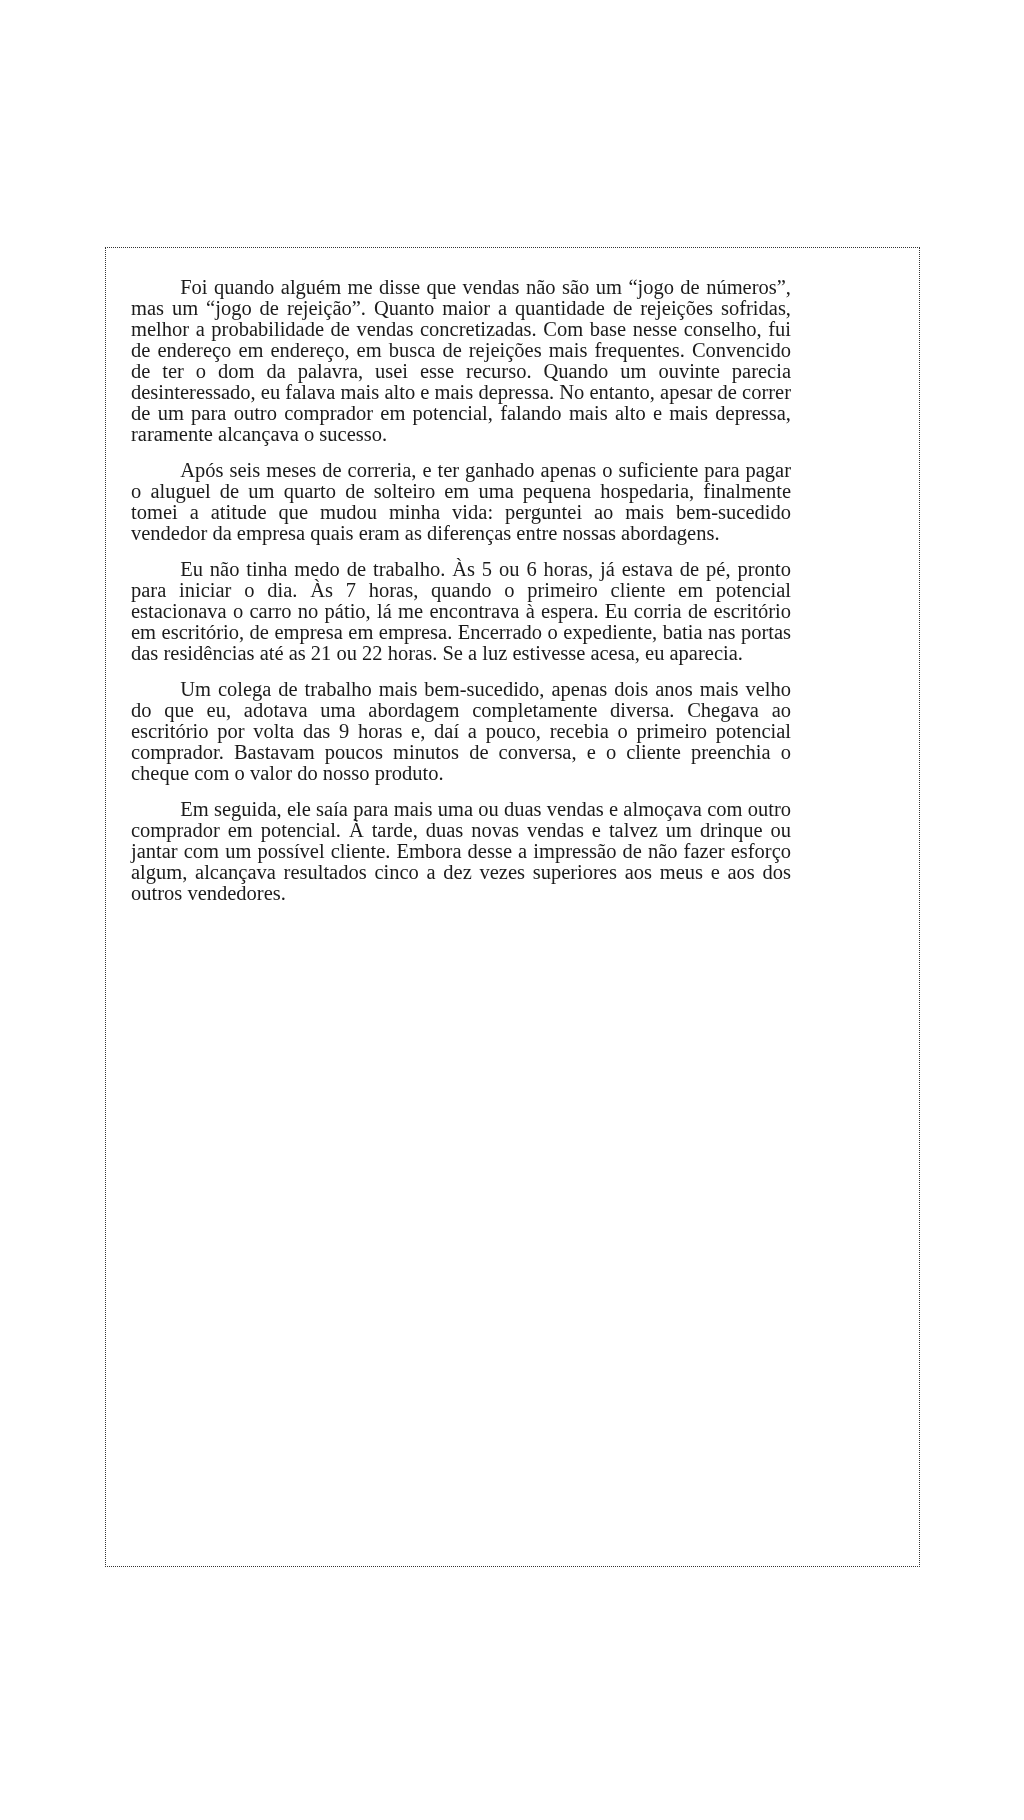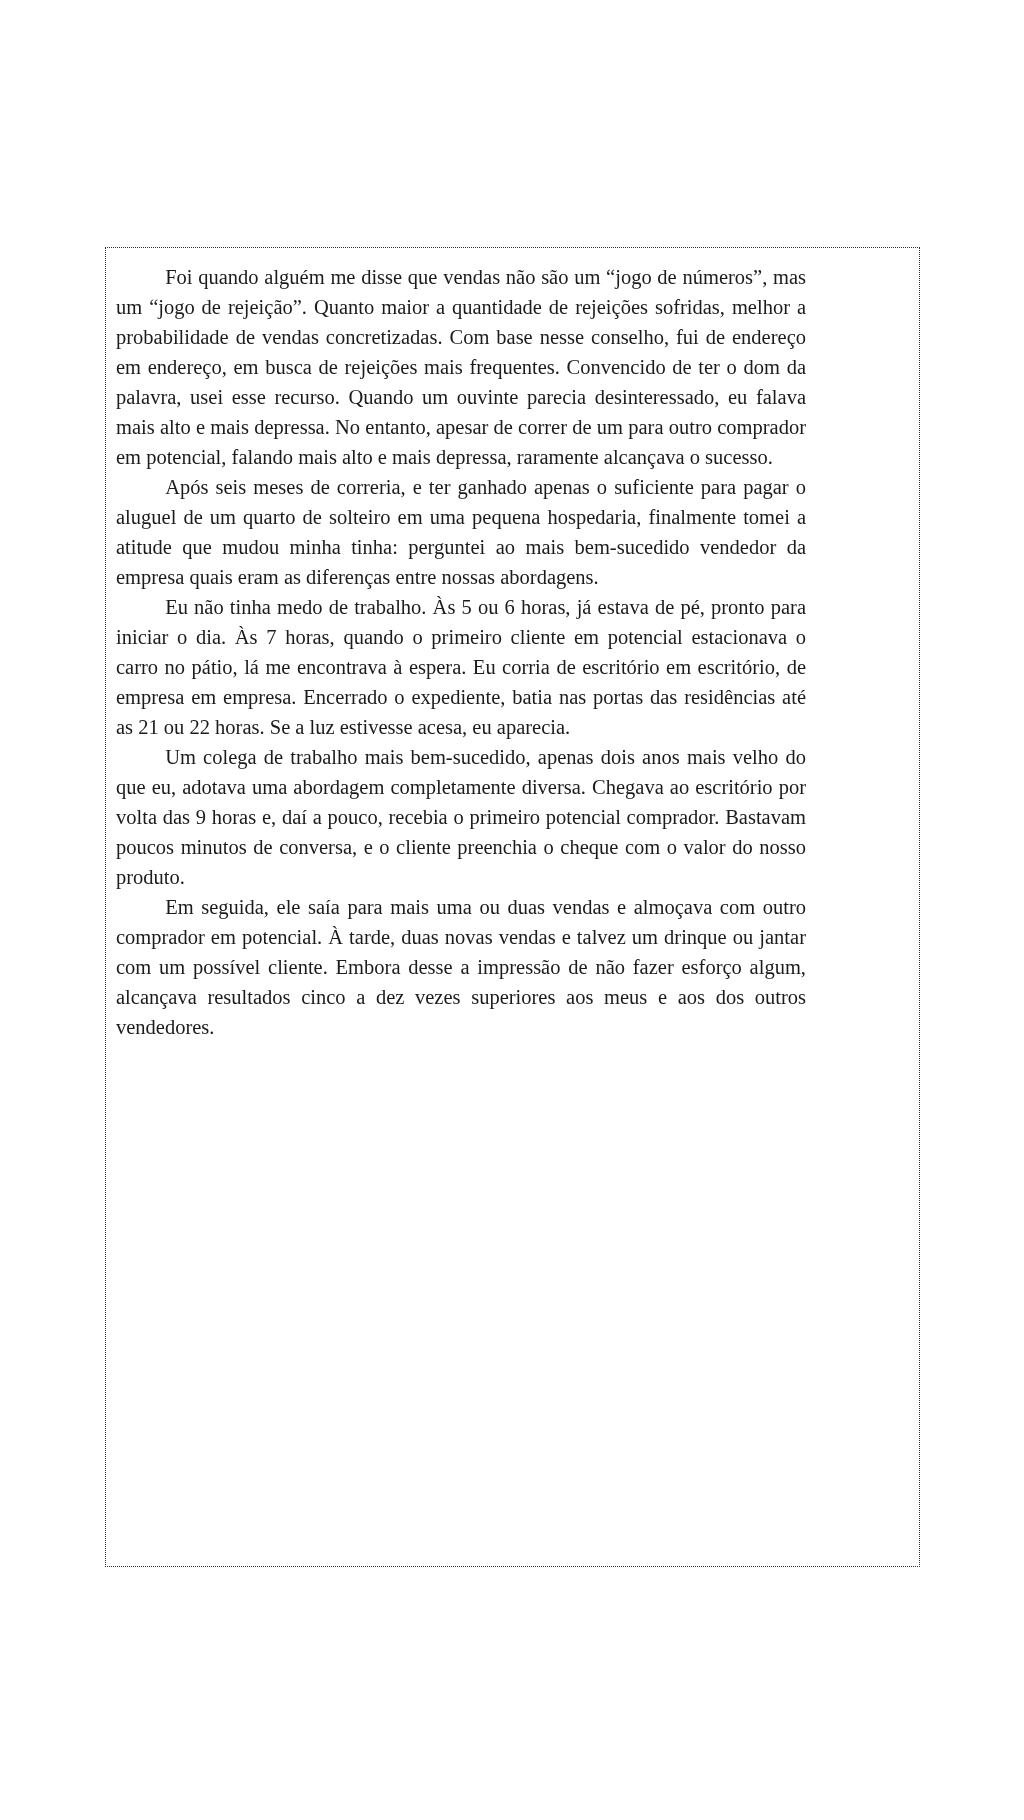--- a/index.html
+++ b/index.html
@@ -30,26 +30,26 @@
   
   #text-column {
     position: absolute;
     left: 10px;
     top: 14px;
     width: 690px;
     box-sizing: border-box;
   }
 
   p.body-par {
-    margin: 0;
+    margin: 15px;
     text-align: justify;
     text-justify: inter-word;
     text-indent: 2.4em;
     font-size: 20.5px;
-    line-height: 30px;
+    line-height: 21px;
     color: #1b1b1b;
     font-family: "Liberation Serif", "DejaVu Serif", serif;
     hyphens: manual;
     -webkit-hyphens: manual;
   }
 
   
   h2.section-heading {
     margin: 0;
     padding: 0;
@@ -88,21 +88,21 @@
 </style>
 </head>
 <body>
 
 <div id="page-frame">
   <div id="text-column">
 
     <p class="body-par">Foi quando alguém me disse que vendas não são um “jogo de números”, mas um “jogo de rejeição”. Quanto maior a quantidade de rejeições sofridas, melhor a probabilidade de vendas concretizadas. Com base nesse conselho, fui de endereço em endereço, em busca de rejeições mais frequentes. Convencido de ter o dom da palavra, usei esse recurso. Quando um ouvinte parecia desinteressado, eu falava mais alto e mais depressa. No entanto, apesar de correr de um para outro comprador em potencial, falando mais alto e mais depressa, raramente alcançava o sucesso.</p>
 
 
-    <p class="body-par">Após seis meses de correria, e ter ganhado apenas o suficiente para pagar o aluguel de um quarto de solteiro em uma pequena hospedaria, finalmente tomei a atitude que mudou minha tinha: perguntei ao mais bem-sucedido vendedor da empresa quais eram as diferenças entre nossas abordagens.</p>
+    <p class="body-par">Após seis meses de correria, e ter ganhado apenas o suficiente para pagar o aluguel de um quarto de solteiro em uma pequena hospedaria, finalmente tomei a atitude que mudou minha vida: perguntei ao mais bem-sucedido vendedor da empresa quais eram as diferenças entre nossas abordagens.</p>
 
     <p class="body-par">Eu não tinha medo de trabalho. Às 5 ou 6 horas, já estava de pé, pronto para iniciar o dia. Às 7 horas, quando o primeiro cliente em potencial estacionava o carro no pátio, lá me encontrava à espera. Eu corria de escritório em escritório, de empresa em empresa. Encerrado o expediente, batia nas portas das residências até as 21 ou 22 horas. Se a luz estivesse acesa, eu aparecia.</p>
 
     <p class="body-par">Um colega de trabalho mais bem-sucedido, apenas dois anos mais velho do que eu, adotava uma abordagem completamente diversa. Chegava ao escritório por volta das 9 horas e, daí a pouco, recebia o primeiro potencial comprador. Bastavam poucos minutos de conversa, e o cliente preenchia o cheque com o valor do nosso produto.</p>
 
     <p class="body-par">Em seguida, ele saía para mais uma ou duas vendas e almoçava com outro comprador em potencial. À tarde, duas novas vendas e talvez um drinque ou jantar com um possível cliente. Embora desse a impressão de não fazer esforço algum, alcançava resultados cinco a dez vezes superiores aos meus e aos dos outros vendedores.</p>
 
   </div>
 </div>
 

